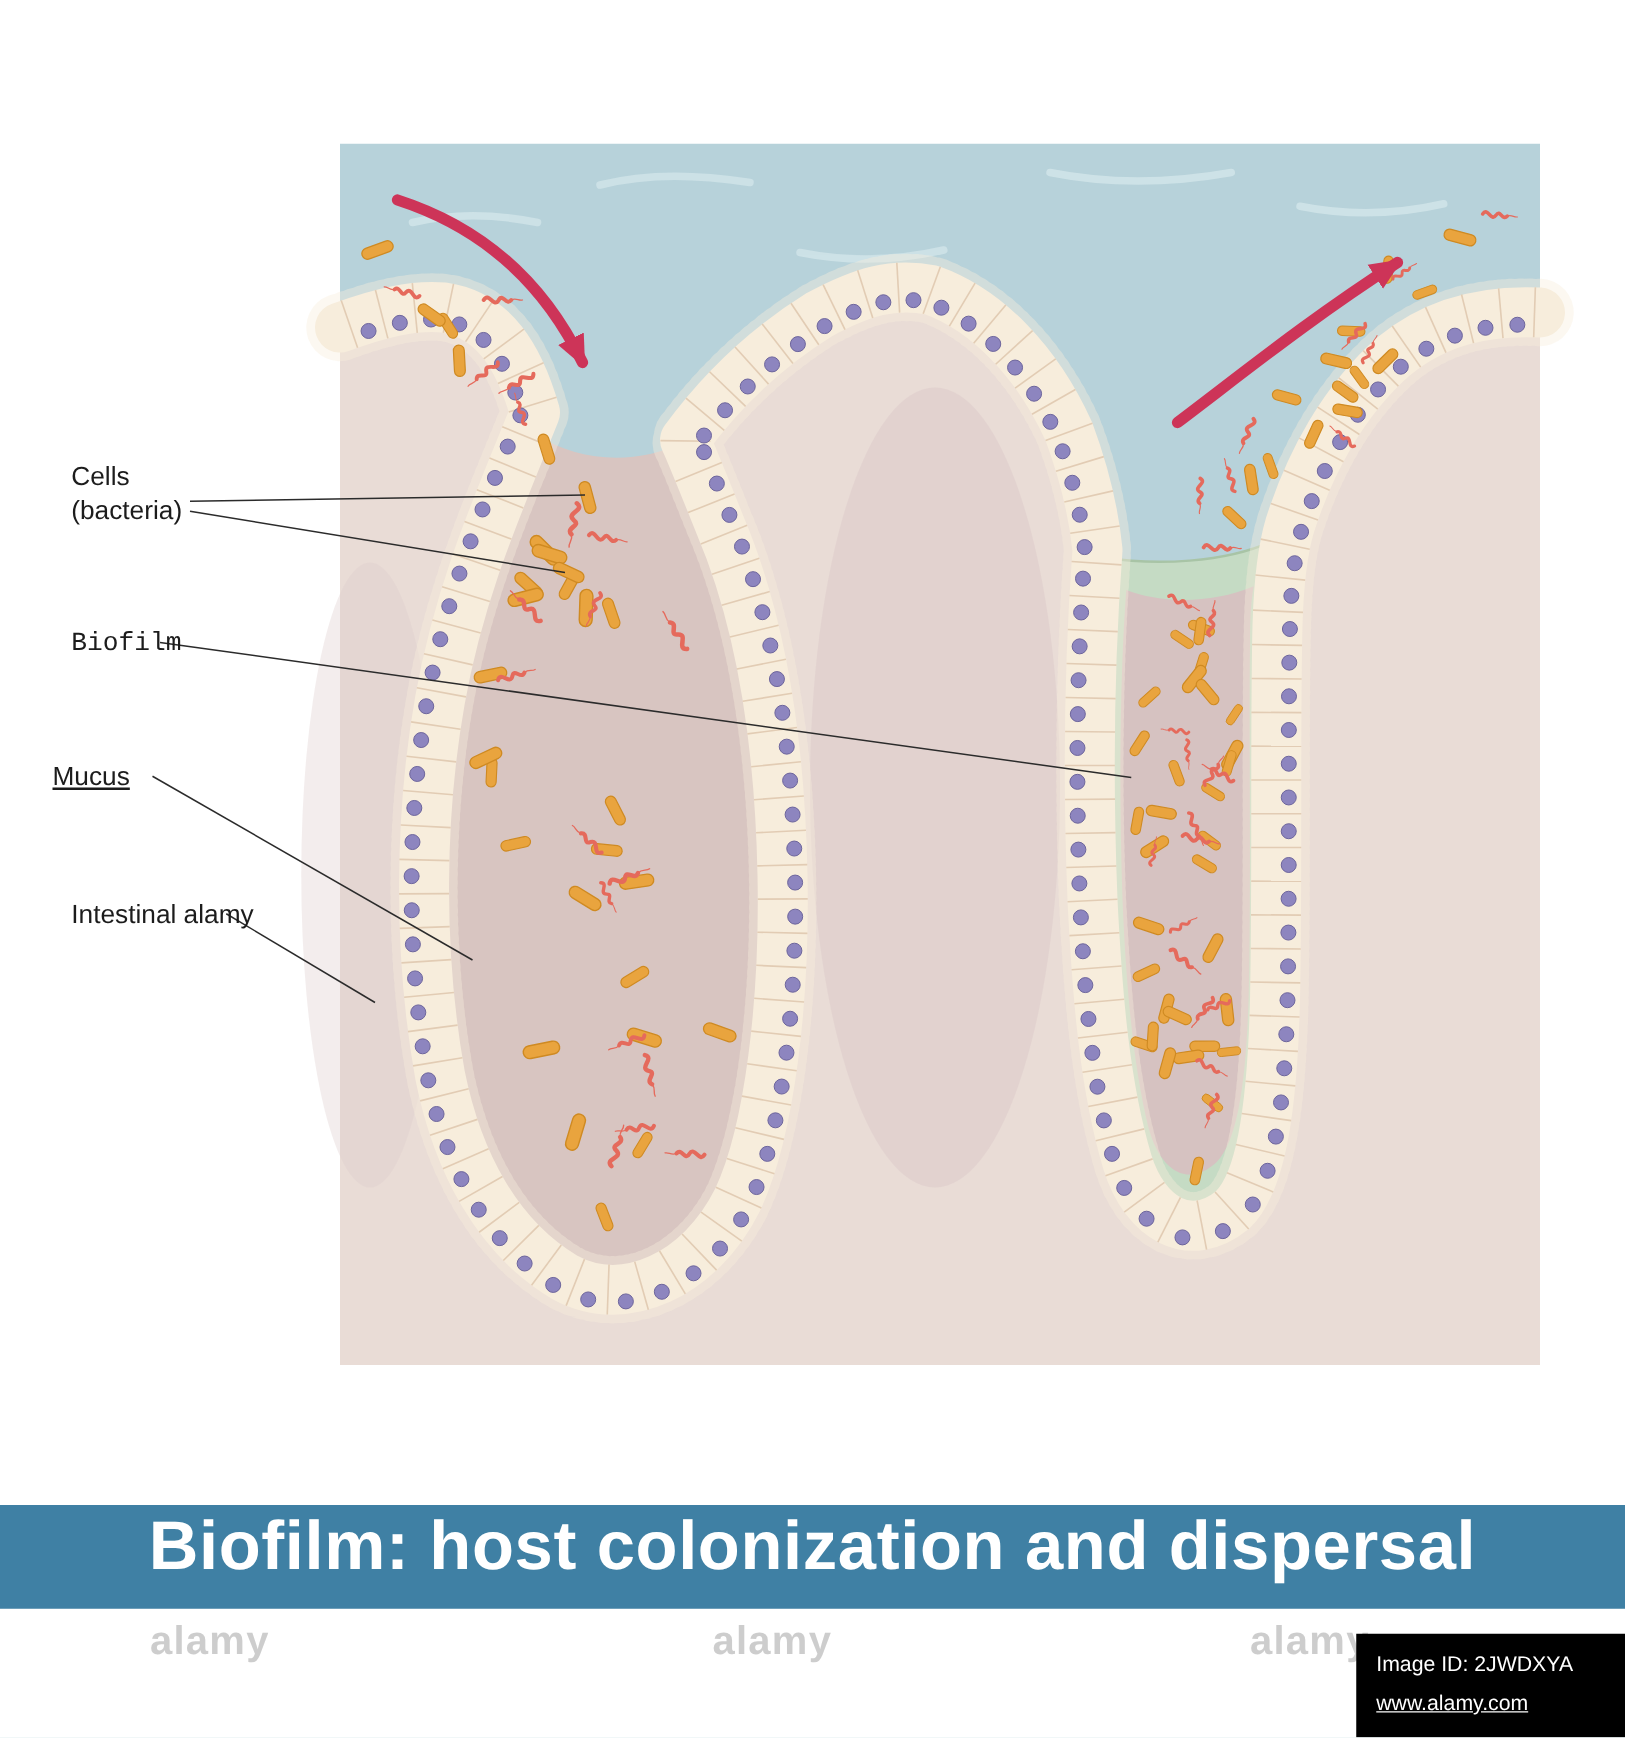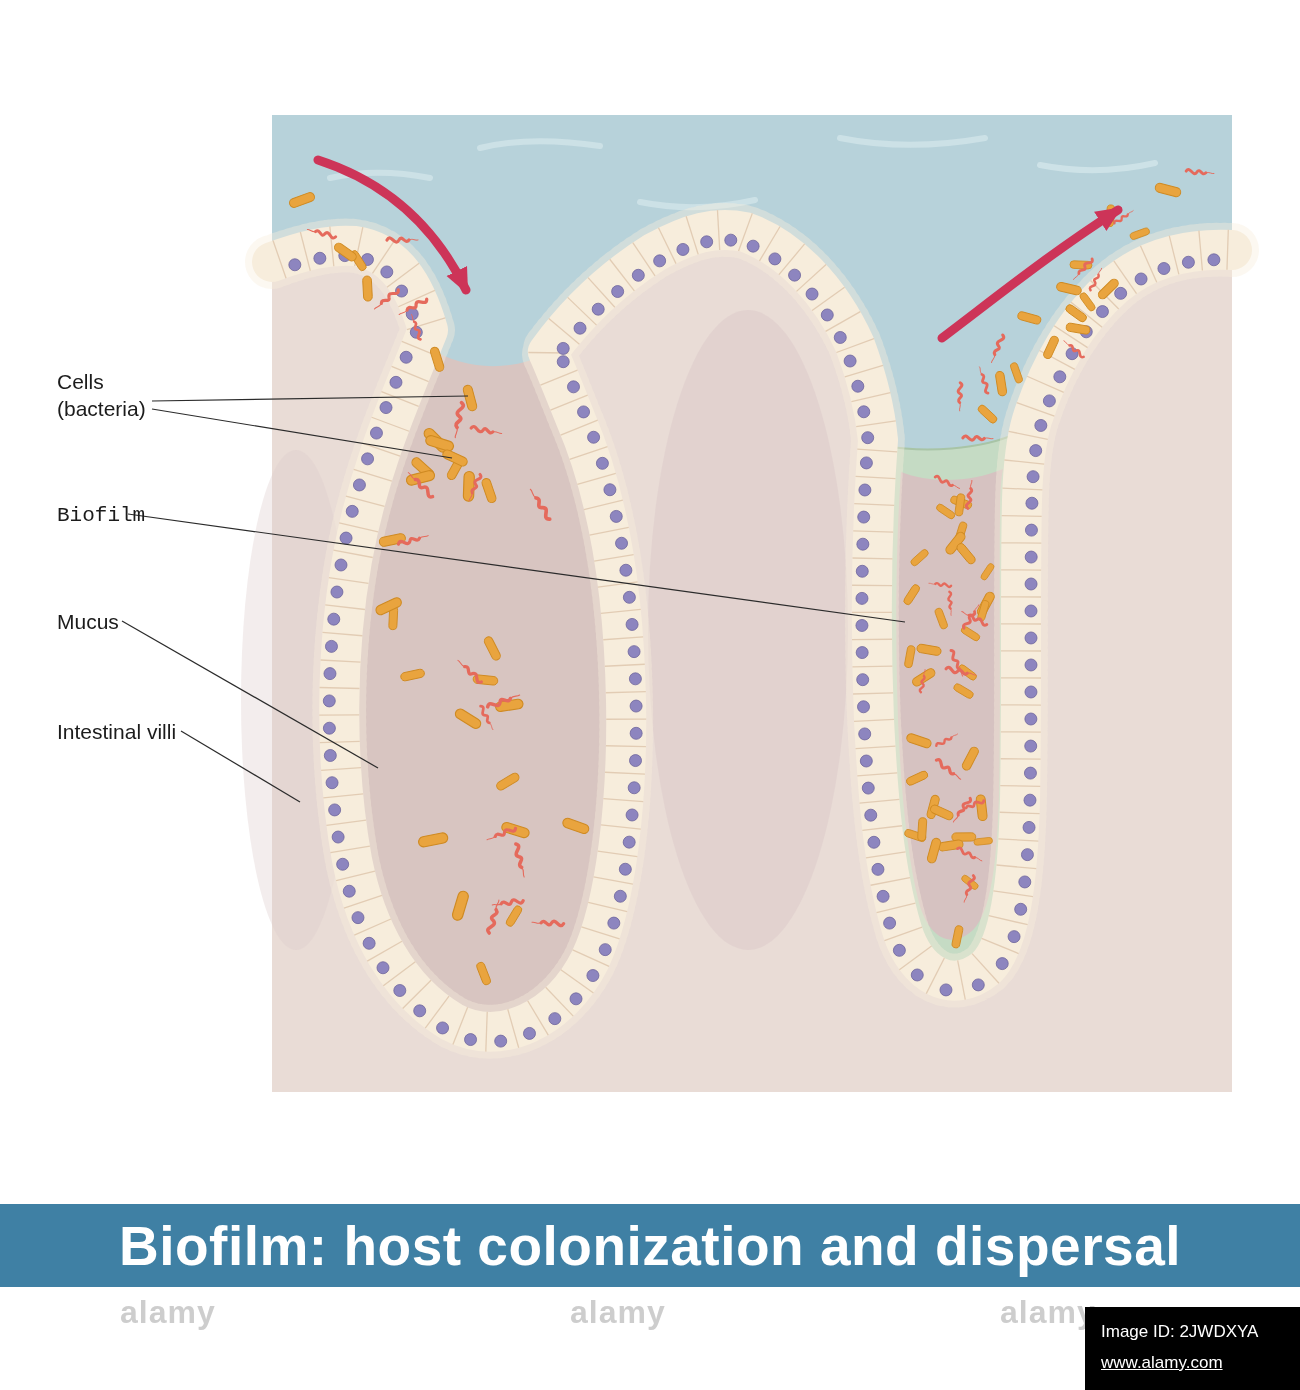--- a/index.html
+++ b/index.html
@@ -1,21 +1,21 @@
 <!DOCTYPE html>
 <html style="--banner_bg: #3f80a4; --lumen: #b7d2da; --wave: #cfe3e8; --tissue: #e9dcd6; --tissue_shade: #dccbca; --mucus: #d8c5c1; --biofilm: #c5dbc4; --biofilm_edge: #a8c4a6; --crypt_core: #d6c2c1; --cell_band: #f7eddc; --cell_edge: #e2ccb4; --nucleus: #8d85bf; --nucleus_edge: #6d659c; --rod: #e9a43e; --rod_edge: #cf8a22; --spiral: #e56a5c; --arrow: #cd3458; --leader: #2b2b2b; --label_text: #1c1c1c; --watermark: #a6a6a6;"><head>
 <meta charset="utf-8">
 <style>
   html,body{margin:0;padding:0;background:#fff;}
   .page{position:relative;width:1300px;height:1390px;background:#ffffff;
         font-family:"Liberation Sans",sans-serif;overflow:hidden;}
   svg.illus{position:absolute;left:0;top:0;}
   .label{position:absolute;font-size:21px;color:var(--label_text,#1c1c1c);line-height:27px;}
   .banner{position:absolute;left:0;top:1204px;width:1300px;height:83px;
-          background:var(--banner_bg,#3f80a4);display:flex;align-items:center;justify-content:center;}
+          background:var(--banner_bg,#3f80a4);display:flex;align-items:flex-start;justify-content:center;}
   .banner span{color:#ffffff;font-size:55px;font-weight:bold;letter-spacing:.5px;white-space:nowrap;}
   .idbox{position:absolute;right:0;top:1307px;width:215px;height:83px;background:#000;
          color:#fff;box-sizing:border-box;padding:15px 0 0 16px;}
   .idbox .l1{font-size:17px;margin-bottom:11px;}
   .idbox .l2{font-size:17px;text-decoration:underline;}
   .wm{position:absolute;top:1294px;color:var(--watermark,#a6a6a6);opacity:.55;
       font-size:32px;font-weight:bold;letter-spacing:1px;}
 </style>
 </head>
 <body>
@@ -743,22 +743,22 @@
       <line x1="122" y1="621" x2="378" y2="768"></line>
       <line x1="181" y1="731" x2="300" y2="802"></line>
     </g>
   </svg>
 
   <div class="label" style="left:57px;top:368px;">
     <div>Cells</div>
     <div>(bacteria)</div>
   </div>
   <div class="label" style="left:57px;top:502px;font-family:Liberation Mono, monospace;">Biofilm</div>
-  <div class="label" style="left:57px;top:608px;">Mucus</div>
-  <div class="label" style="left:57px;top:718px;">Intestinal villi</div>
+  <div class="label" style="left:42px;top:608px;text-decoration:underline;">Mucus</div>
+  <div class="label" style="left:57px;top:718px;">Intestinal alamy</div>
 
   <div class="banner">
     <span>Biofilm: host colonization and dispersal</span>
   </div>
 
   <div class="wm" style="left:120px;">alamy</div>
   <div class="wm" style="left:570px;">alamy</div>
   <div class="wm" style="left:1000px;">alamy</div>
 
   <div class="idbox">

